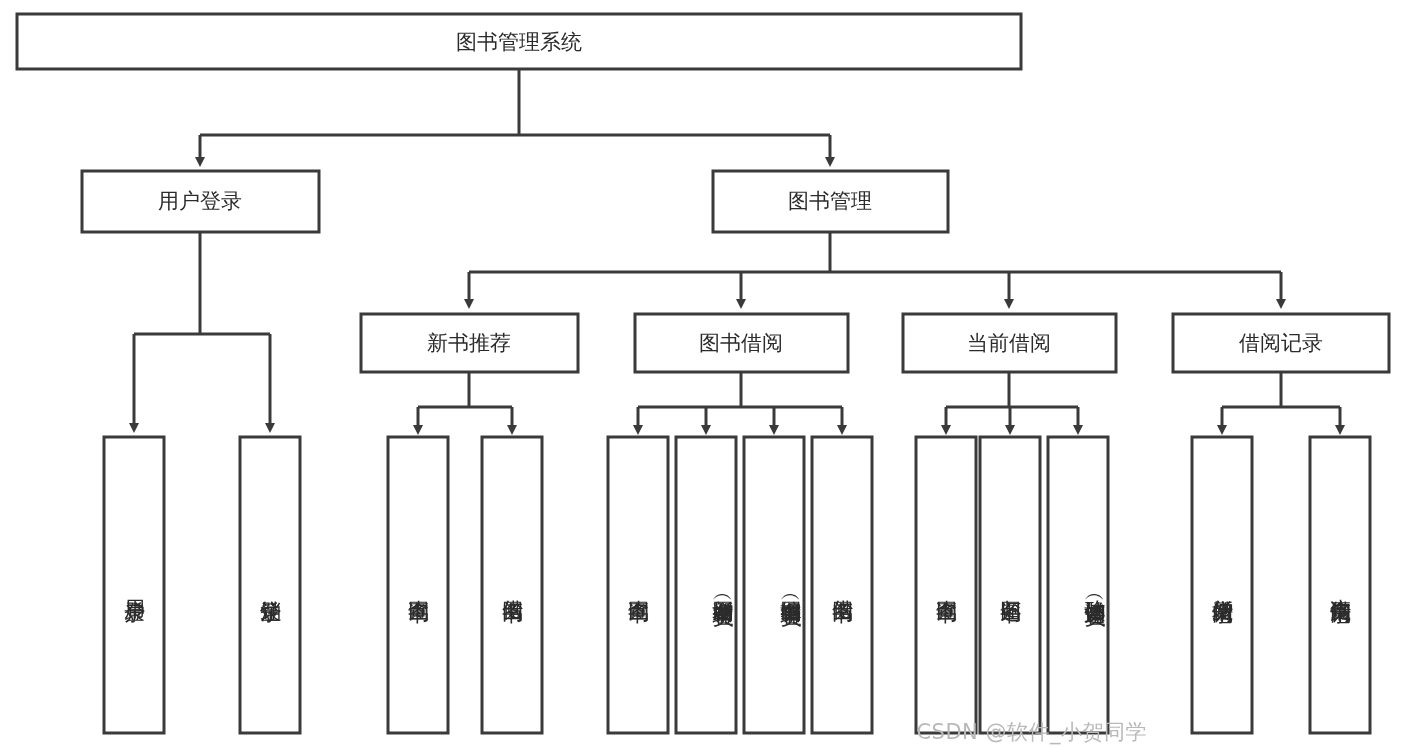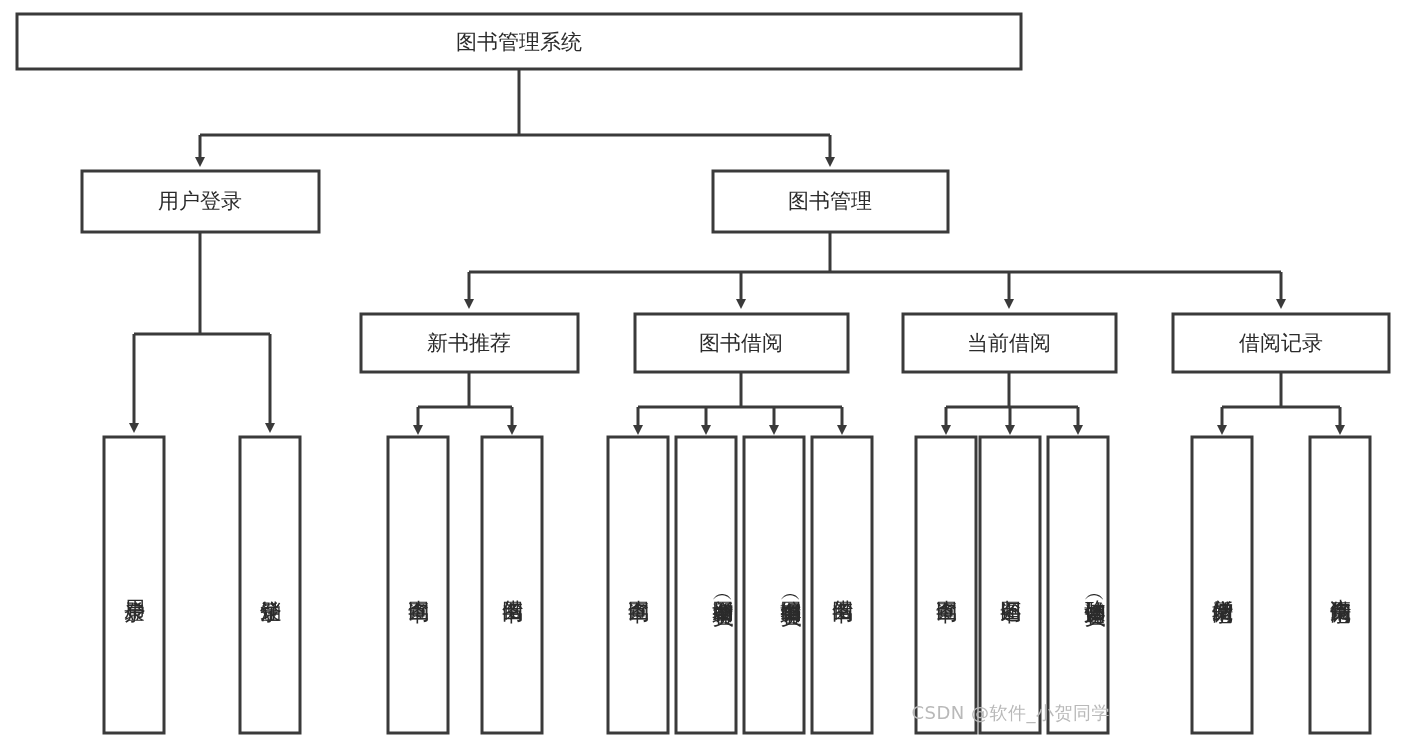--- a/index.html
+++ b/index.html
@@ -1,20 +1,20 @@
 <!DOCTYPE html>
 <html><head>
 <meta charset="utf-8">
 <style>
   html,body{margin:0;padding:0;background:#ffffff;}
   body{
     font-family:"DejaVu Sans","Liberation Sans",sans-serif;
     width:1405px;height:747px;overflow:hidden;position:relative;
   }
-  #diagram-root{position:relative;width:1118px;height:747px;background:#ffffff;}
+  #diagram-root{position:relative;width:1118px;height:747px;background:#ffffff;padding-left:37px;}
   svg#flow{position:absolute;left:0;top:0;width:1405px;height:747px;display:block;}
   .node-box{fill:#ffffff;stroke:#3a3a3a;stroke-width:3;}
   .leaf-box{fill:#ffffff;stroke:#3a3a3a;stroke-width:3;}
   .conn{stroke:#3a3a3a;stroke-width:3;fill:none;stroke-linecap:butt;}
   .node-label{
     font-family:"DejaVu Sans","Liberation Sans",sans-serif;
     font-size:21px;fill:#2b2b2b;text-anchor:middle;dominant-baseline:middle;
   }
   .leaf-fo{overflow:visible;}
   .vtext{
@@ -22,23 +22,23 @@
     text-orientation:upright;
     font-family:"DejaVu Sans","Liberation Sans",sans-serif;
     font-size:21px;line-height:1.12;color:#2b2b2b;
     width:100%;height:100%;
     display:flex;align-items:flex-start;justify-content:center;
     letter-spacing:1px;
     white-space:nowrap;
   }
   .vtext.mid{align-items:center;}
   .watermark{
-    position:absolute;right:8px;bottom:22px;
-    font-family:"DejaVu Sans","Liberation Sans",sans-serif;
-    font-size:18px;color:#b9b9b9;letter-spacing:.5px;white-space:nowrap;
+    position:absolute;right:8px;bottom:1px;
+    font-family:"DejaVu Sans","Liberation Sans",sans-serif;
+    font-size:21px;color:#b9b9b9;letter-spacing:.5px;white-space:nowrap;
     pointer-events:none;
   }
 </style>
 </head>
 <body>
 
 <div id="diagram-root">
 
   <svg id="flow" viewBox="0 0 1405 747">
     <defs>

